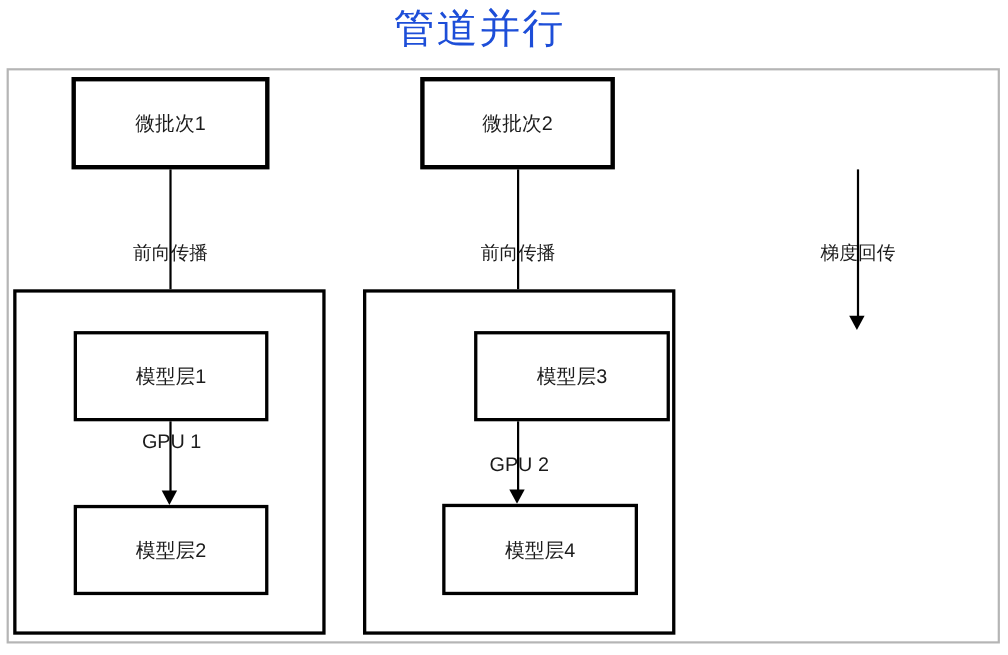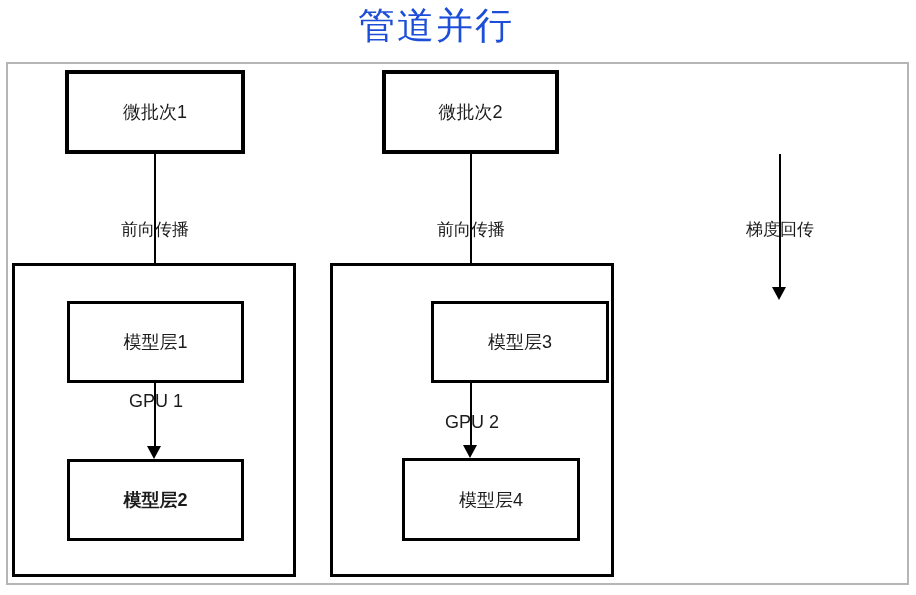--- a/index.html
+++ b/index.html
@@ -100,21 +100,21 @@
   <div class="edge-label" style="left:155px; top:218px;">前向传播</div>
 
   <div class="container-box" style="left:12px; top:263px; width:284px; height:314px;"></div>
 
   <div class="box thin" style="left:67px; top:301px; width:177px; height:82px;">模型层1</div>
 
   <div class="vline" style="left:154px; top:383px; height:64px;"></div>
   <div class="arrowhead" style="left:147px; top:446px;"></div>
   <div class="gpu-label" style="left:156px; top:391px;">GPU 1</div>
 
-  <div class="box thin" style="left:67px; top:459px; width:177px; height:82px;font-weight:bold;">模型层2</div>
+  <div class="box thin" style="left:67px; top:459px; width:177px; height:82px;">模型层2</div>
 
   <div class="box" style="left:382px; top:70px; width:177px; height:84px;text-align:center;">微批次2</div>
 
   <div class="vline" style="left:470px; top:154px; height:135px;"></div>
   <div class="arrowhead" style="left:463px; top:288px;"></div>
   <div class="edge-label" style="left:471px; top:218px;">前向传播</div>
 
   <div class="container-box" style="left:330px; top:263px; width:284px; height:314px;"></div>
 
   <div class="box thin" style="left:383px; top:301px; width:178px; height:82px;margin-left:48px;">模型层3</div>

